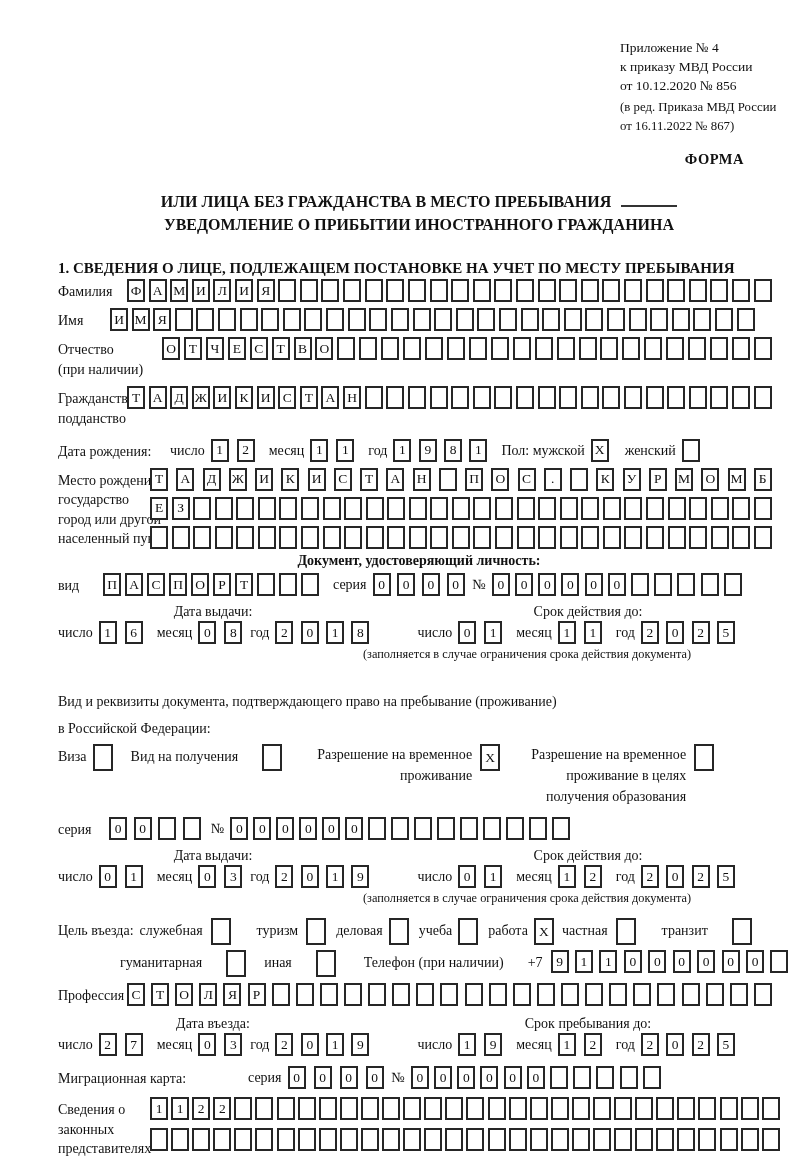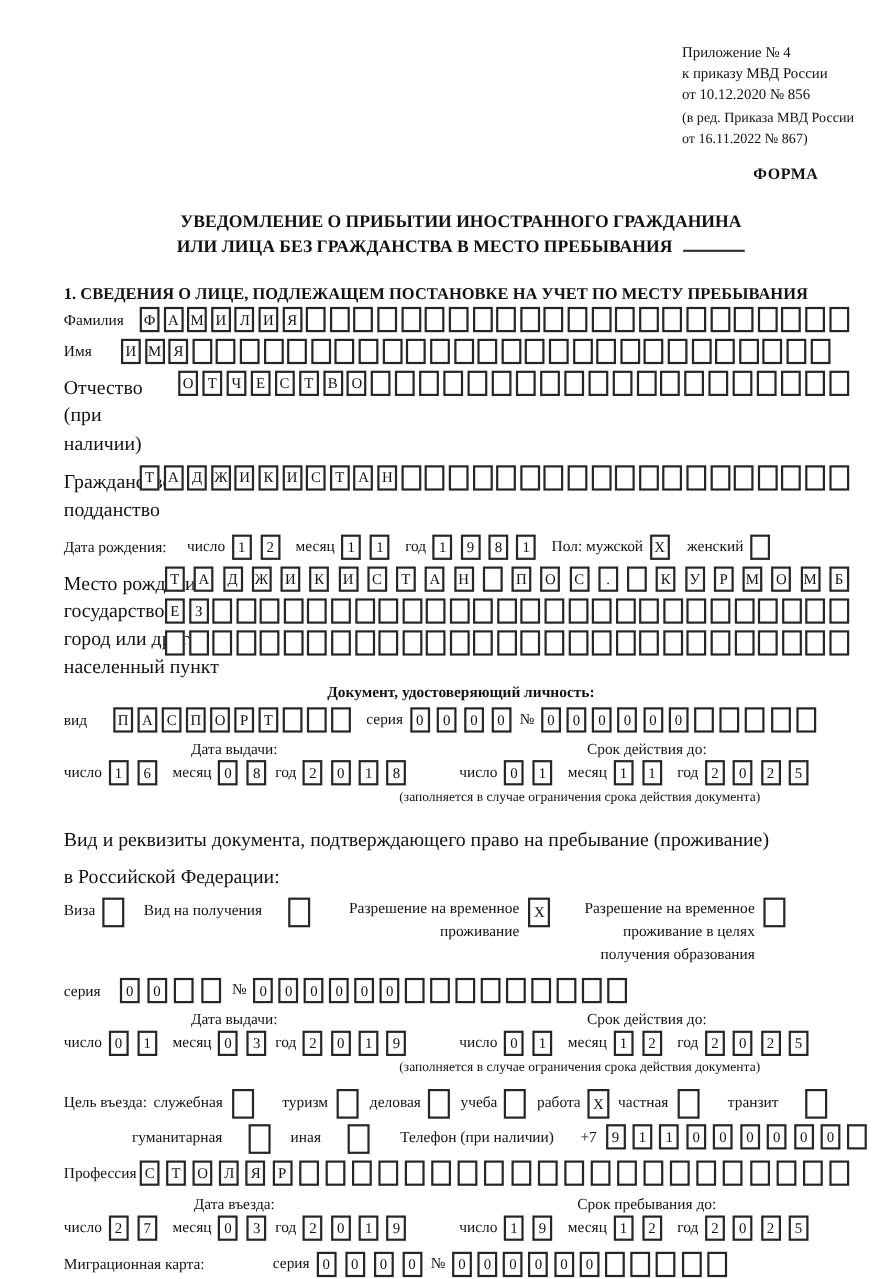--- a/index.html
+++ b/index.html
@@ -6,32 +6,32 @@
   body{width:800px;height:1163px;font-family:"Liberation Serif",serif;color:#111;}
   .page{position:relative;width:800px;height:1163px;overflow:hidden;box-sizing:border-box;padding:38px 20px 0 58px;}
   .appendix{margin-left:562px;font-size:13.5px;line-height:1.42;}
   .appendix .rev{font-size:12.8px;margin-top:3px;line-height:1.42;}
   .forma{font-weight:bold;font-size:14.5px;text-align:right;padding-right:36px;margin-top:16px;letter-spacing:.5px;}
   .title{margin-top:22px;text-align:center;font-weight:bold;font-size:16px;line-height:1.45;}
   .blank-line{display:inline-block;width:56px;border-bottom:2px solid #333;margin-left:10px;vertical-align:baseline;}
   .sect-head{margin-top:24px;font-weight:bold;font-size:15px;text-align:left;white-space:nowrap;}
   .frow{display:flex;align-items:flex-start;}
   .flabel{font-size:14px;white-space:nowrap;flex-shrink:0;padding-top:3px;line-height:1.4;}
-  .lblock{font-size:18px;line-height:1.4;flex-shrink:0;padding-top:3px;}
+  .lblock{font-size:14px;line-height:1.4;flex-shrink:0;padding-top:3px;}
   .cells{display:flex;justify-content:space-between;flex-shrink:0;}
   .cell{width:18px;height:23px;box-sizing:border-box;border:2px solid #262626;display:flex;align-items:center;justify-content:center;font-size:13.5px;line-height:1;background:#fff;}
   .tall .cell{height:27px;width:20px;}
   .stack > .cells{margin-bottom:6px;}
   .stack > .cells:last-child{margin-bottom:0;}
   .dlabel{font-size:14px;white-space:nowrap;margin:4px 6px 0 14px;}
   .dlabel.first{margin-left:0;}
   .dgroup{display:flex;align-items:flex-start;flex-shrink:0;}
   .dates-head{font-size:14px;text-align:center;display:inline-block;}
   .note{font-size:12.3px;}
-  .intro{font-size:18px;line-height:1.9;margin-top:14px;}
+  .intro{font-size:14px;line-height:1.9;margin-top:27px;}
   .opt-block{text-align:right;font-size:14px;line-height:1.5;flex-shrink:0;}
   .ml6{margin-left:6px;} .ml8{margin-left:8px;} .ml12{margin-left:24px;} .ml16{margin-left:16px;}
 </style>
 </head>
 <body>
 
 <div class="page">
 
   <div class="appendix">
     <div>Приложение № 4</div>
@@ -39,22 +39,22 @@
     <div>от 10.12.2020 № 856</div>
     <div class="rev">
       <div>(в ред. Приказа МВД России</div>
       <div>от 16.11.2022 № 867)</div>
     </div>
   </div>
 
   <div class="forma">ФОРМА</div>
 
   <div class="title">
+    <div><span>ИЛИ ЛИЦА БЕЗ ГРАЖДАНСТВА В МЕСТО ПРЕБЫВАНИЯ</span><span class="blank-line"></span></div>
     <div>УВЕДОМЛЕНИЕ О ПРИБЫТИИ ИНОСТРАННОГО ГРАЖДАНИНА</div>
-    <div><span>ИЛИ ЛИЦА БЕЗ ГРАЖДАНСТВА В МЕСТО ПРЕБЫВАНИЯ</span><span class="blank-line"></span></div>
   </div>
 
   <div class="sect-head">1. СВЕДЕНИЯ О ЛИЦЕ, ПОДЛЕЖАЩЕМ ПОСТАНОВКЕ НА УЧЕТ ПО МЕСТУ ПРЕБЫВАНИЯ</div>
 
   <div class="frow" style="margin-top:2px;">
     <span class="flabel" style="width:69px;">Фамилия</span>
     <span class="cells" style="width:645px;">
         <span class="cell">Ф</span>
         <span class="cell">А</span>
         <span class="cell">М</span>

